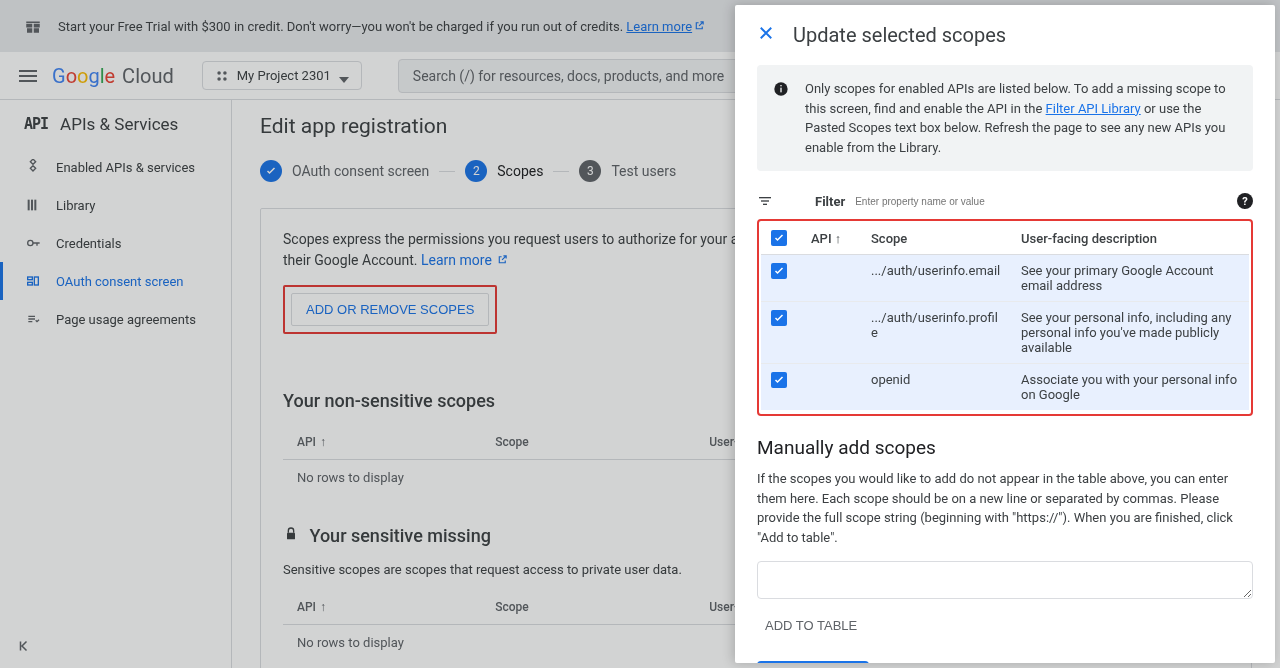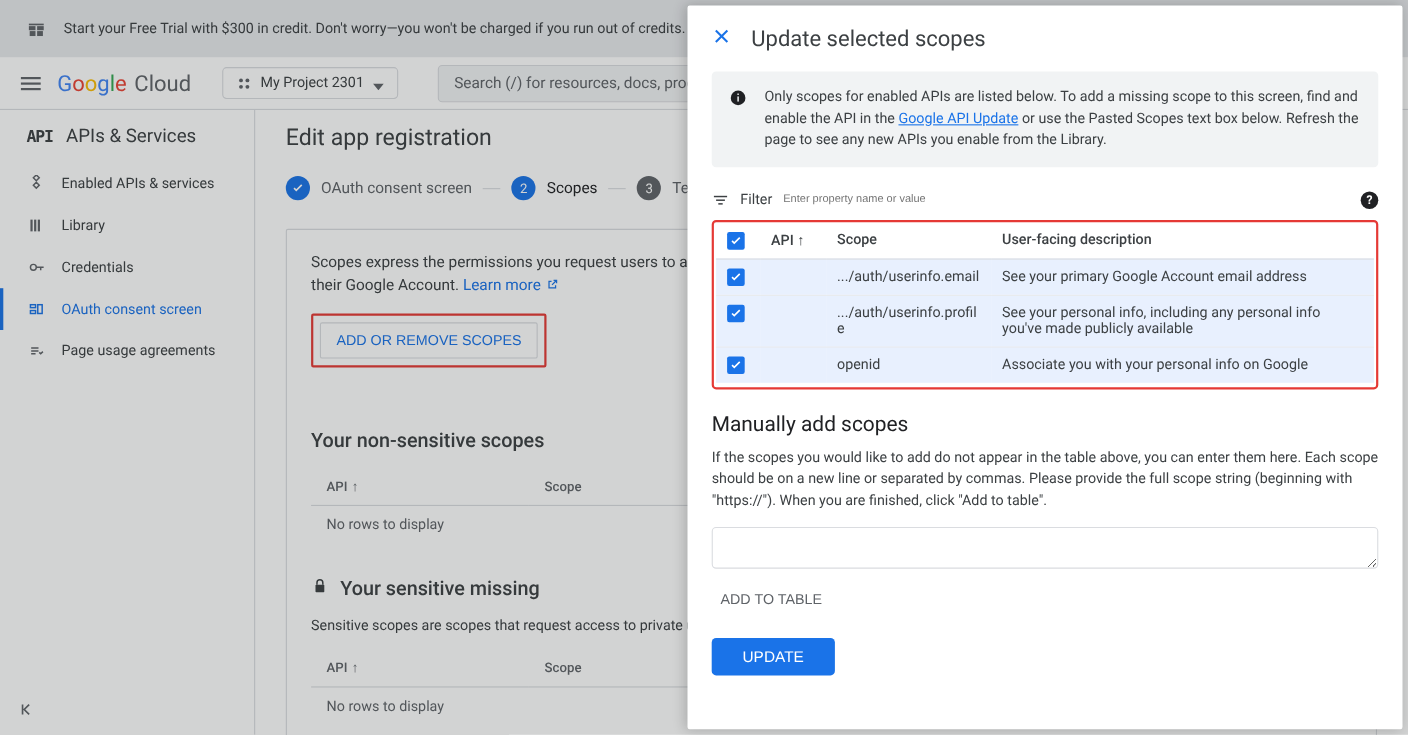--- a/index.html
+++ b/index.html
@@ -52,30 +52,30 @@
 .content h2 { font-size: 18px; font-weight: 500; color: #3c4043; margin: 30px 0 14px; }
 .content h2.mt0 { margin-top: 6px; }
 .tbl { width: 100%; border-collapse: collapse; }
 .tbl th { text-align: left; font-size: 12px; font-weight: 500; color: #5f6368; padding: 10px 14px; border-bottom: 1px solid #dadce0; }
 .tbl td { padding: 10px 14px; font-size: 13px; color: #5f6368; }
 .sort-up { margin-left: 4px; }
 .lock-icon { display: inline-block; margin-right: 6px; }
 
 
 .overlay { position: absolute; inset: 0; background: rgba(32,33,36,0.2); }
-.panel { position: absolute; top: 5px; right: 5px; bottom: 5px; width: 650px; background: #fff; box-shadow: -2px 0 12px rgba(0,0,0,0.2); padding: 18px 22px; overflow: auto; border-radius: 2px; }
+.panel { position: absolute; top: 5px; right: 5px; bottom: 5px; width: 540px; background: #fff; box-shadow: -2px 0 12px rgba(0,0,0,0.2); padding: 18px 22px; overflow: auto; border-radius: 2px; }
 .panel-header { display: flex; align-items: center; gap: 18px; margin-bottom: 18px; }
 .close-x { color: #1a73e8; font-size: 18px; cursor: pointer; }
 .panel-title { font-size: 20px; color: #3c4043; }
 .info-box { background: #f1f3f4; border-radius: 4px; padding: 14px 16px; display: flex; gap: 16px; font-size: 13px; line-height: 1.5; color: #3c4043; margin-bottom: 16px; }
 .info-box .info-icon { width: 16px; height: 16px; margin-top: 2px; flex-shrink: 0; }
 .info-box a { color: #1a73e8; text-decoration: underline; }
 .filter-row { display: flex; align-items: center; gap: 10px; padding: 6px 0; margin-bottom: 4px; }
 .filter-row .filter-icon { width: 16px; height: 16px; }
-.filter-row .filter-label { font-weight: 400; font-size: 13px; }
+.filter-row .filter-label { font-weight: 700; font-size: 13px; margin-left: 32px; }
 .filter-input { flex: 1; border: none; font-size: 10px; color: #5f6368; outline: none; }
 .help-icon { width: 16px; height: 16px; border-radius: 50%; background: #202124; color: #fff; display: flex; align-items: center; justify-content: center; font-size: 11px; font-weight: 700; }
 .red-outline { border: 2px solid #e53935; border-radius: 4px; padding: 1px 2px 4px; }
 .scope-table { width: 100%; border-collapse: collapse; font-size: 13px; }
 .scope-table th { text-align: left; font-weight: 500; color: #3c4043; padding: 8px 10px; border-bottom: 1px solid #dadce0; background: #fff; }
 .scope-table td { padding: 8px 10px; border-bottom: 1px solid #e8eaed; background: #e8f0fe; vertical-align: top; color: #3c4043; }
 .scope-table tr:last-child td { border-bottom: none; }
 .chk { width: 16px; height: 16px; background: #1a73e8; border-radius: 2px; display: flex; align-items: center; justify-content: center; cursor: pointer; }
 .chk svg { width: 12px; height: 12px; }
 .panel h3 { font-size: 19px; font-weight: 400; color: #202124; margin: 20px 0 10px; }
@@ -284,21 +284,21 @@
 
   <div class="info-box">
     <span class="info-icon">
       <svg viewBox="0 0 24 24" width="16" height="16" fill="#202124">
           <circle cx="12" cy="12" r="10"></circle>
           <rect x="11" y="10" width="2" height="7" fill="#f1f3f4"></rect>
           <rect x="11" y="6" width="2" height="2" fill="#f1f3f4"></rect>
         </svg>
     </span>
     <div>
-      <span>Only scopes for enabled APIs are listed below. To add a missing scope to this screen, find and enable the API in the </span><a href="#">Google API Update</a><span> or use the Pasted Scopes text box below. Refresh the page to see any new APIs you enable from the Library.</span>
+      <span>Only scopes for enabled APIs are listed below. To add a missing scope to this screen, find and enable the API in the </span><a href="#">Filter API Library</a><span> or use the Pasted Scopes text box below. Refresh the page to see any new APIs you enable from the Library.</span>
     </div>
   </div>
 
   <div class="filter-row">
     <span class="filter-icon">
       <svg viewBox="0 0 24 24" width="16" height="16" fill="#3c4043">
           <rect x="3" y="6" width="18" height="2"></rect>
           <rect x="6" y="11" width="12" height="2"></rect>
           <rect x="9" y="16" width="6" height="2"></rect>
         </svg>

